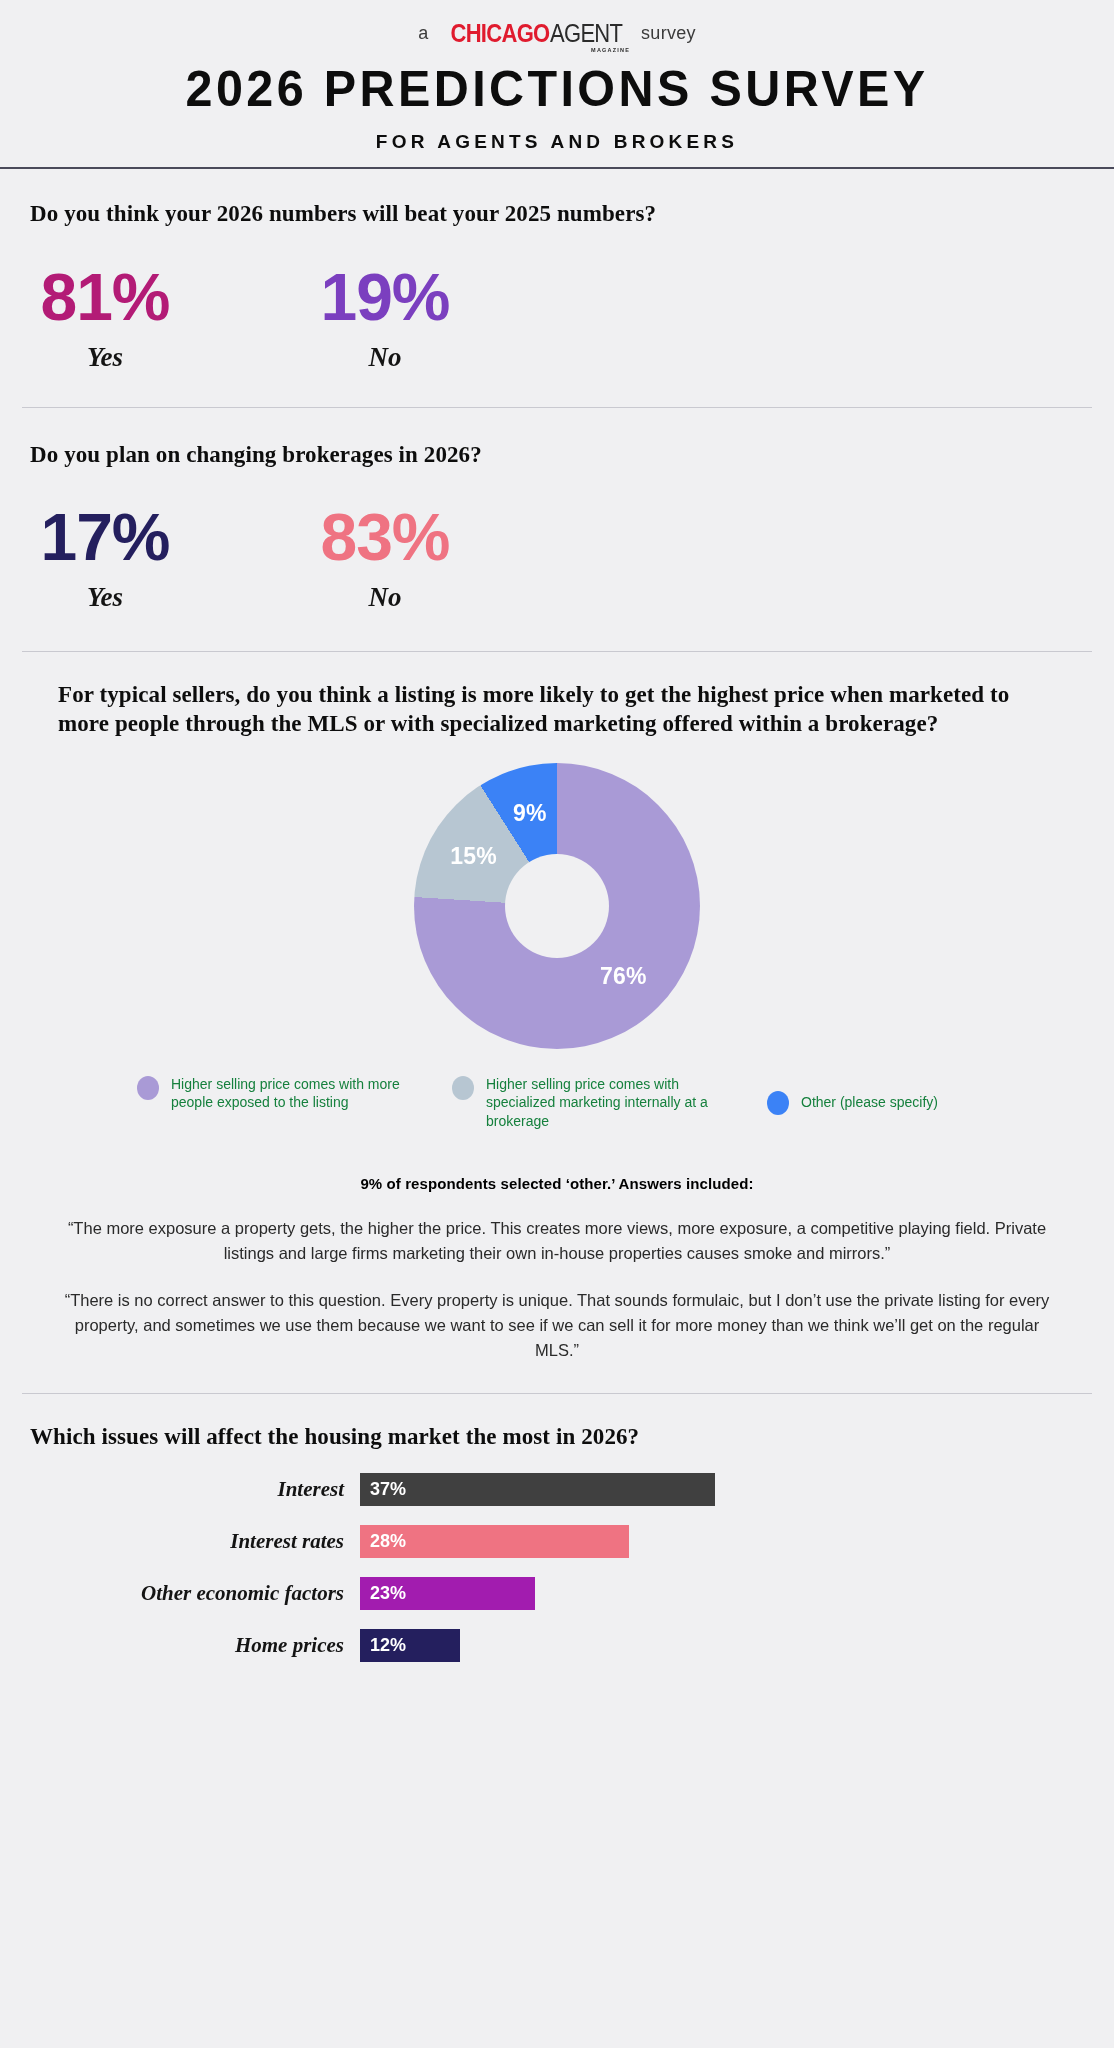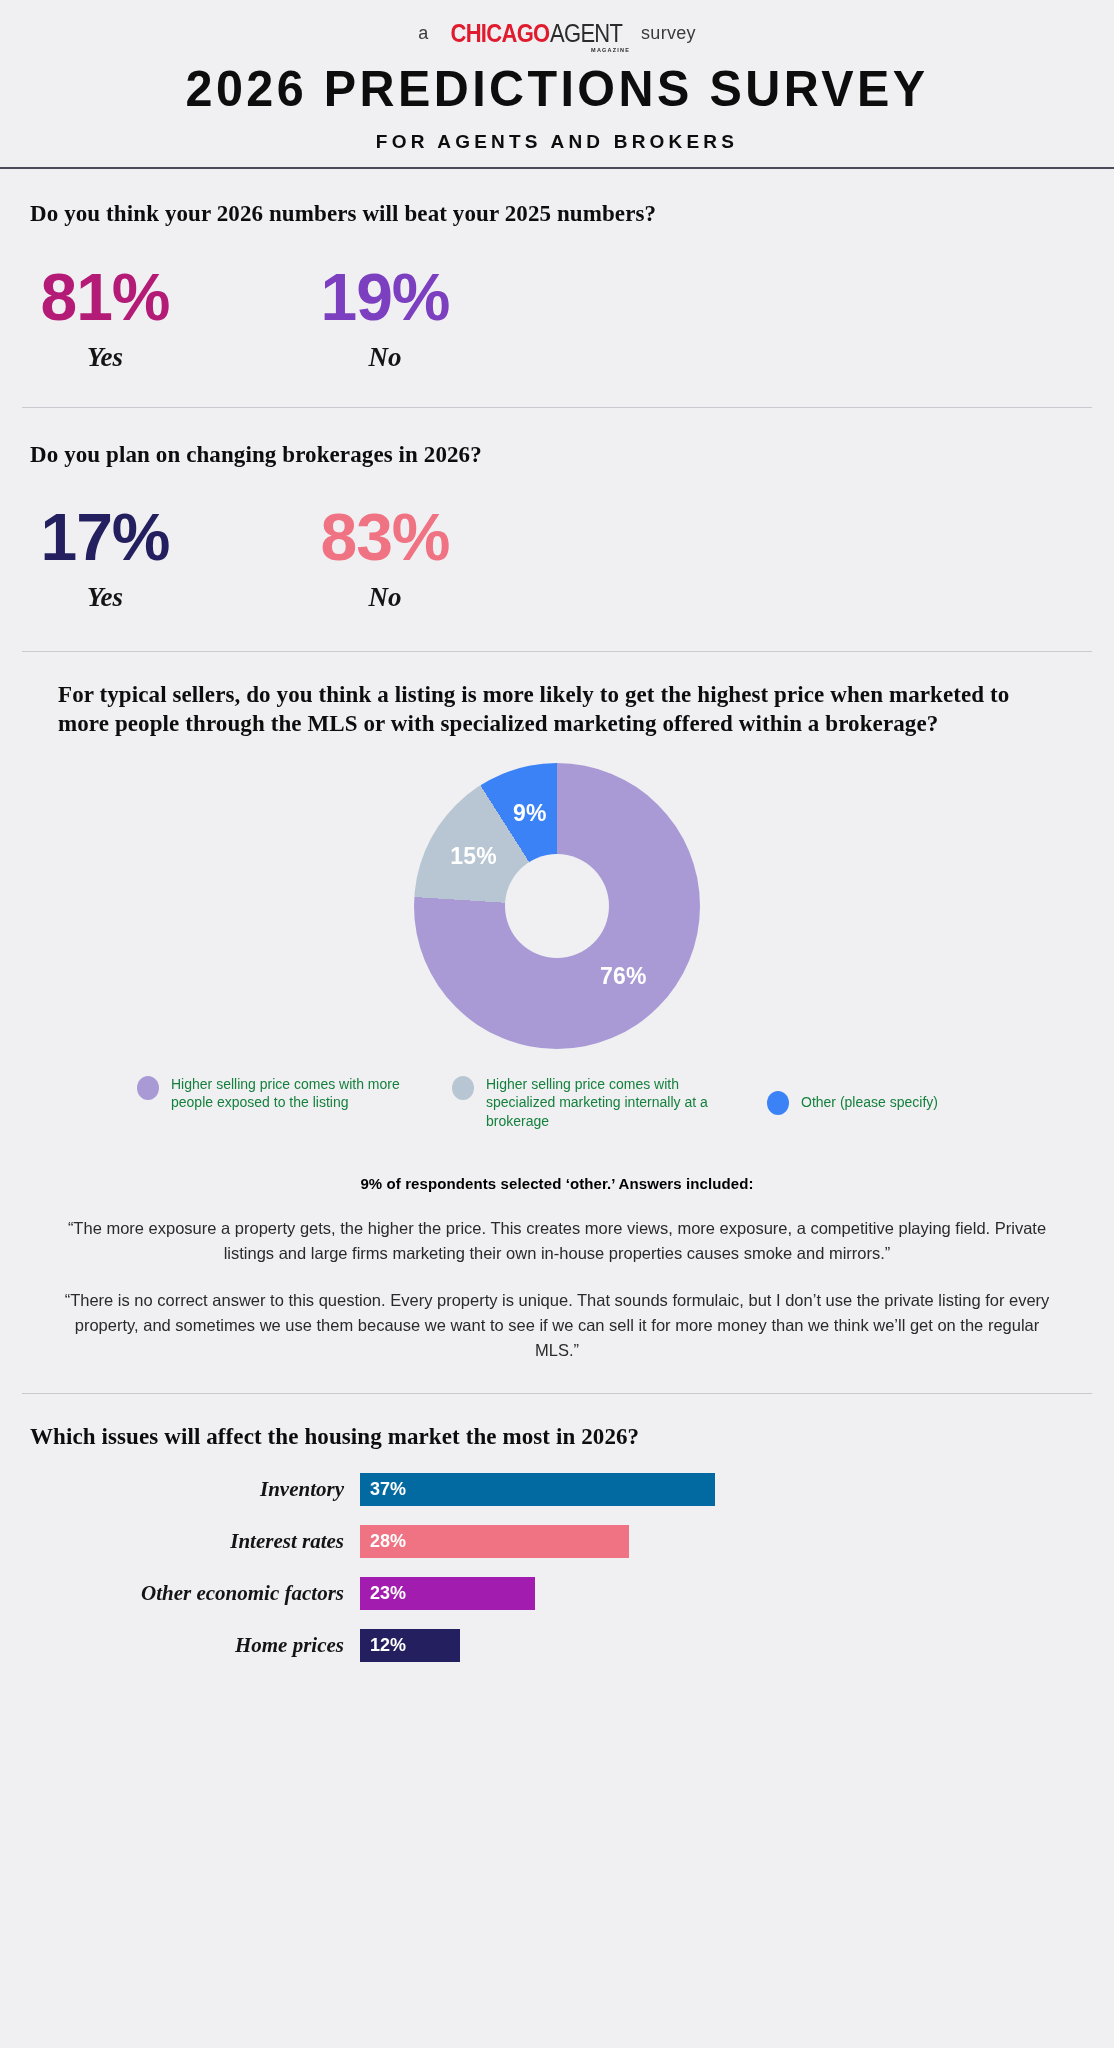--- a/index.html
+++ b/index.html
@@ -345,22 +345,22 @@
   <div class="quote" style="margin-top:24px;">“The more exposure a property gets, the higher the price. This creates more views, more exposure, a competitive playing field. Private listings and large firms marketing their own in-house properties causes smoke and mirrors.”</div>
   <div class="quote" style="margin-top:22px;">“There is no correct answer to this question. Every property is unique. That sounds formulaic, but I don’t use the private listing for every property, and sometimes we use them because we want to see if we can sell it for more money than we think we’ll get on the regular MLS.”</div>
 </div>
 
 <div class="divider" style="margin-top:30px;"></div>
 
 <div class="section" style="padding-top:28px;">
   <div class="q-title">Which issues will affect the housing market the most in 2026?</div>
   <div class="bars" id="bars-container">
       <div class="bar-row">
-        <div class="bar-label">Inventory</div>
-        <div class="bar" style="background: #0369a1; width: 355px;">
+        <div class="bar-label">Interest</div>
+        <div class="bar" style="background: #404040; width: 355px;">
           <span class="bar-value">37%</span>
         </div>
       </div>
       <div class="bar-row">
         <div class="bar-label">Interest rates</div>
         <div class="bar" style="background: rgb(239, 115, 130); width: 268.649px;">
           <span class="bar-value">28%</span>
         </div>
       </div>
       <div class="bar-row">

